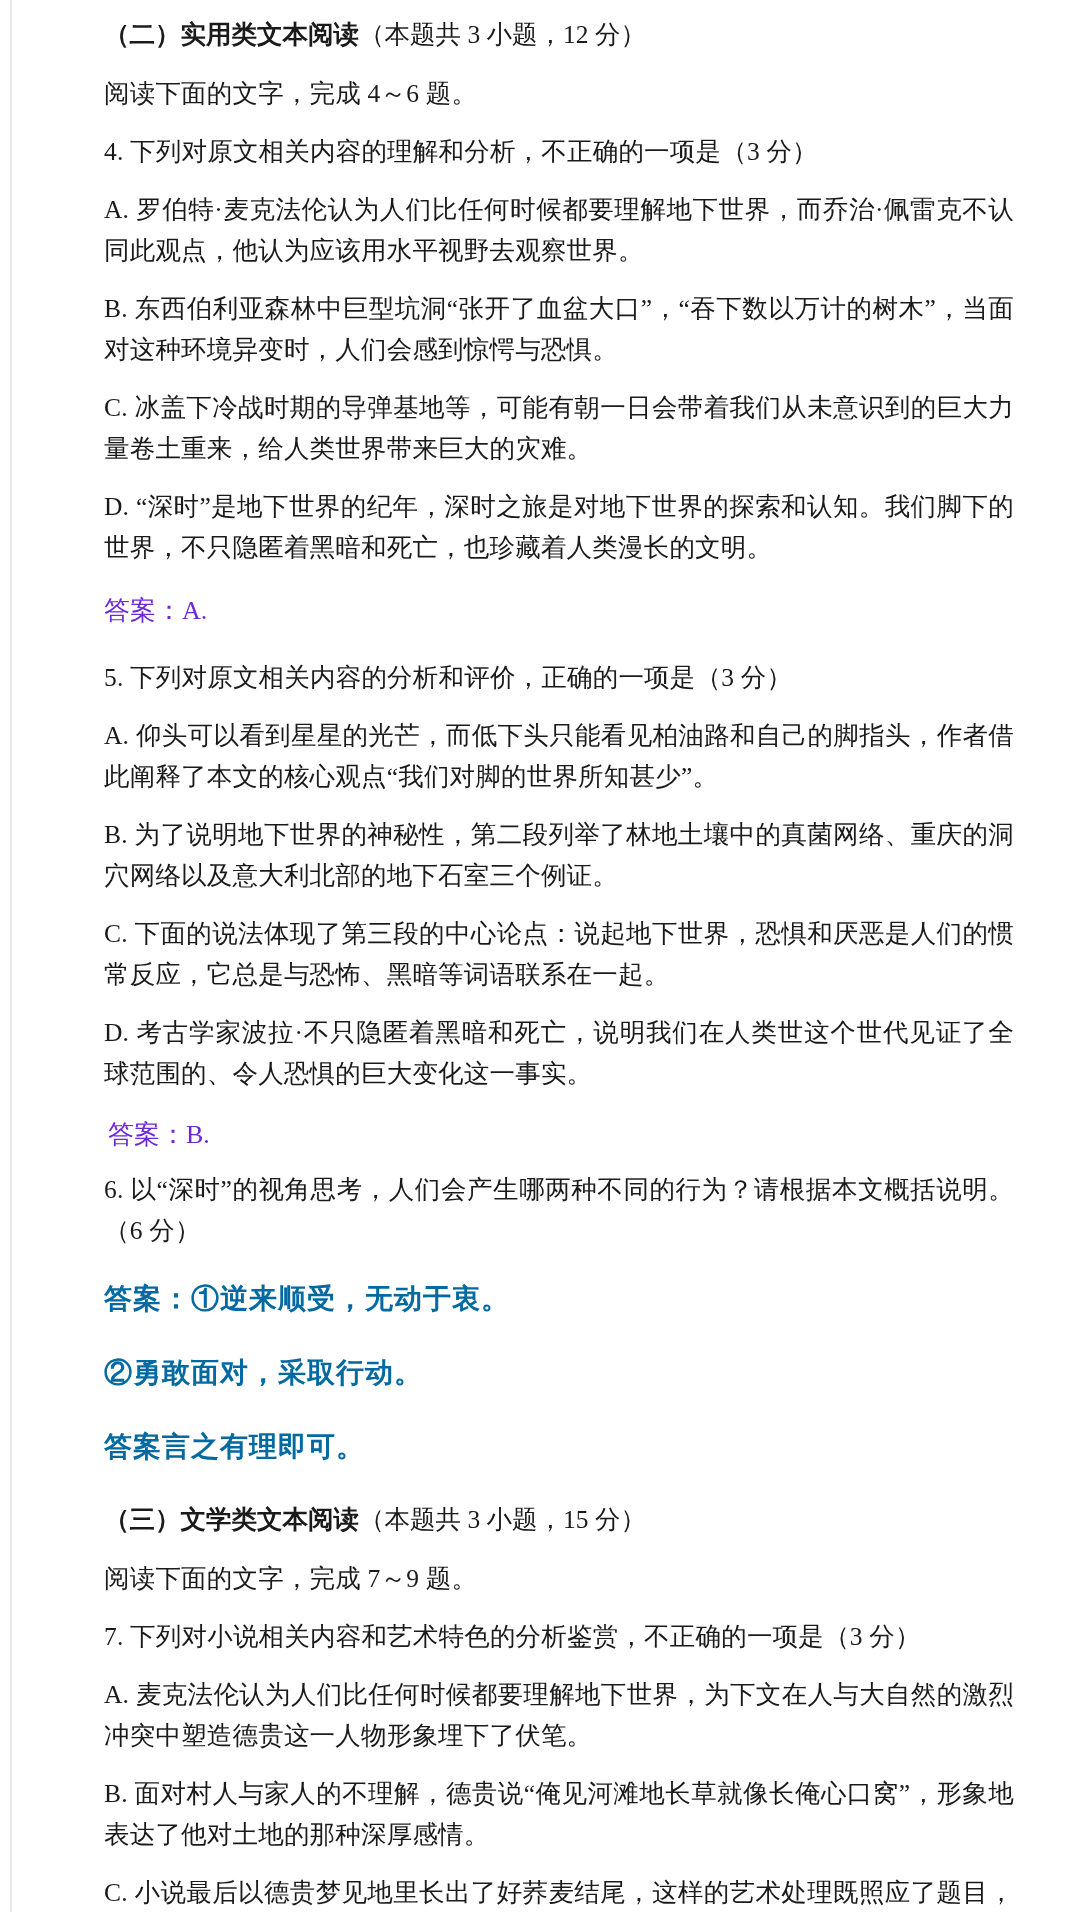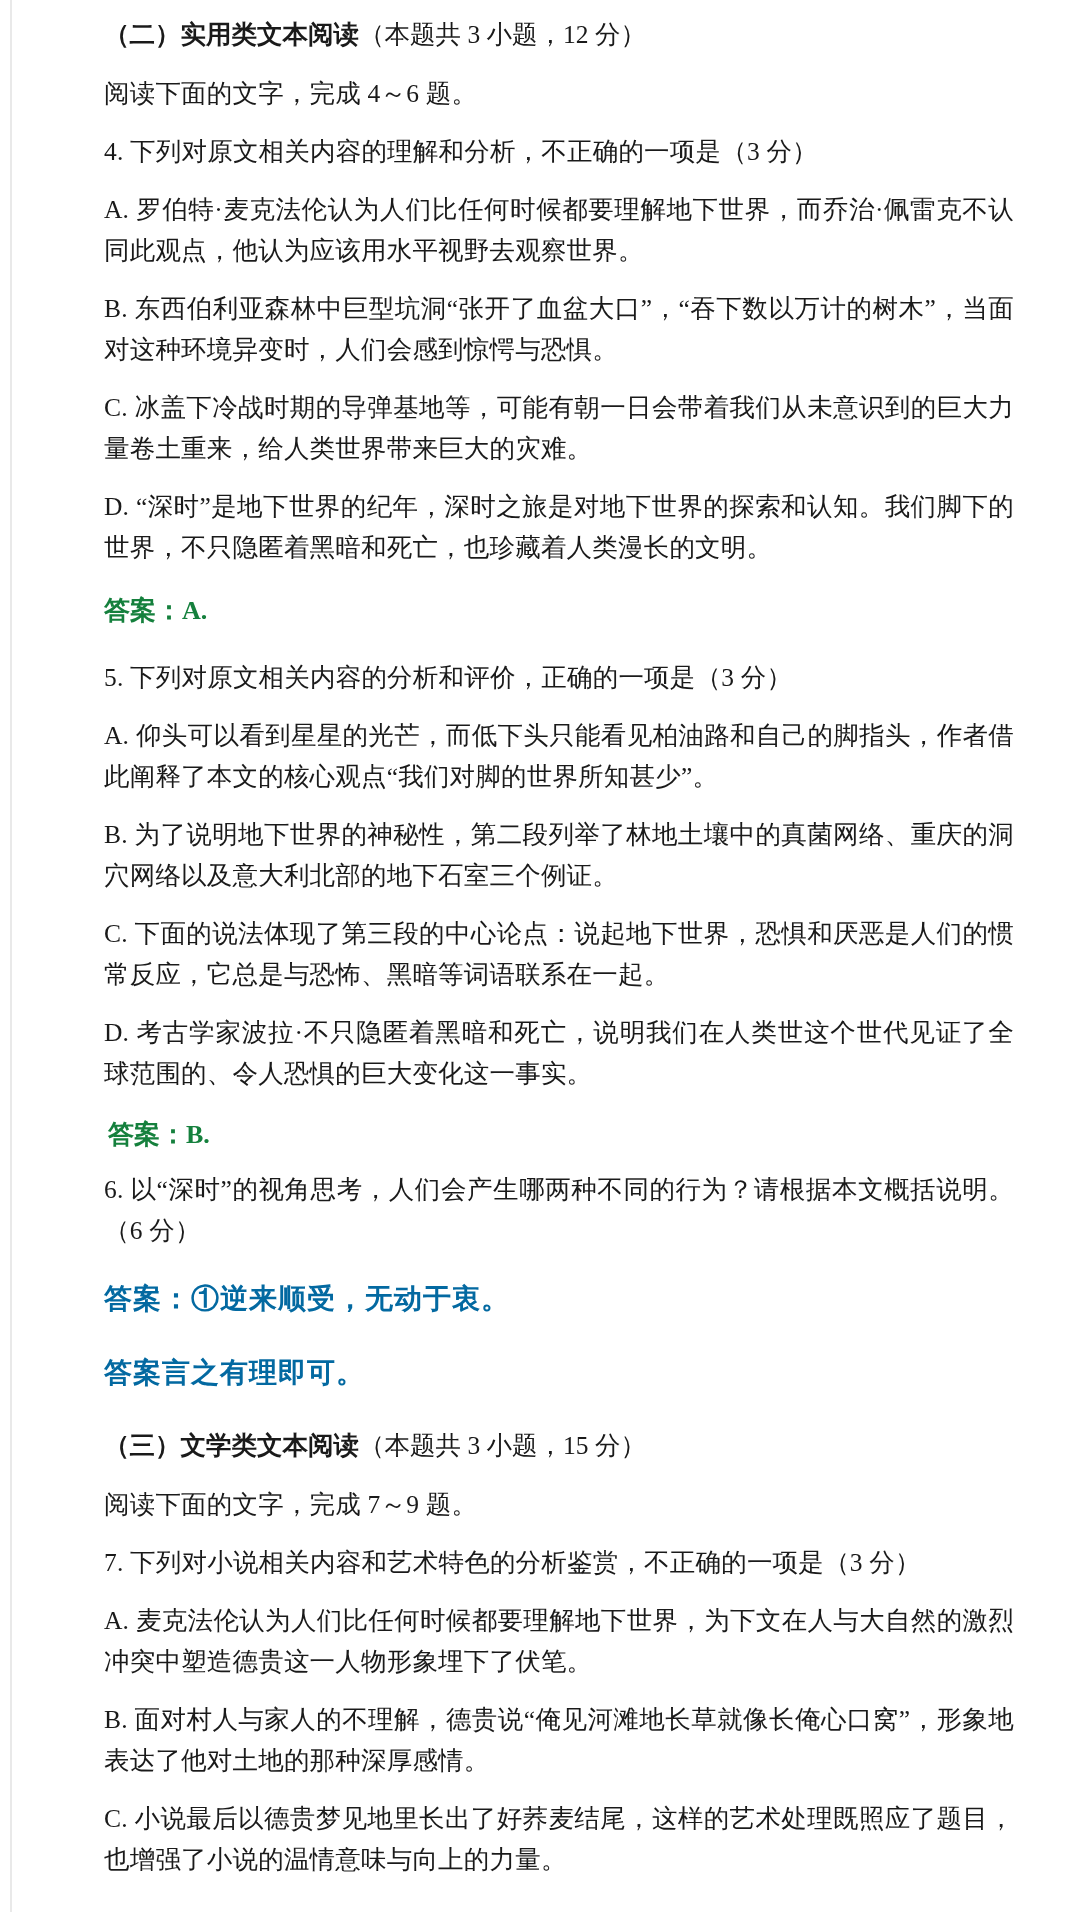--- a/index.html
+++ b/index.html
@@ -46,22 +46,22 @@
     font-weight: bold;
     font-size: 25.5px;
     line-height: 41px;
     margin-bottom: 18px;
   }
   .heading .sub {
     font-weight: normal;
     margin-top: 16px;
   }
   .answer {
-    color: #15803d;
-    font-weight: bold;
+    color: #6d28d9;
+    font-weight: normal;
     font-size: 26px;
     line-height: 41px;
     margin: 22px 0 26px 0;
   }
   .answer.tight {
     margin: 20px 0 14px 4px;
   }
   .answer-lg {
     color: #0369a1;
     font-weight: bold;
@@ -97,20 +97,21 @@
   <p class="blk">A. 仰头可以看到星星的光芒，而低下头只能看见柏油路和自己的脚指头，作者借此阐释了本文的核心观点“我们对脚的世界所知甚少”。</p>
   <p class="blk">B. 为了说明地下世界的神秘性，第二段列举了林地土壤中的真菌网络、重庆的洞穴网络以及意大利北部的地下石室三个例证。</p>
   <p class="blk">C. 下面的说法体现了第三段的中心论点：说起地下世界，恐惧和厌恶是人们的惯常反应，它总是与恐怖、黑暗等词语联系在一起。</p>
   <p class="blk">D. 考古学家波拉·不只隐匿着黑暗和死亡，说明我们在人类世这个世代见证了全球范围的、令人恐惧的巨大变化这一事实。</p>
 
   <p class="answer tight">答案：B.</p>
 
   <p class="blk">6. 以“深时”的视角思考，人们会产生哪两种不同的行为？请根据本文概括说明。（6 分）</p>
 
   <p class="answer-lg">答案：①逆来顺受，无动于衷。</p>
+  <p class="answer-lg">②勇敢面对，采取行动。</p>
   <p class="answer-lg">答案言之有理即可。</p>
 
   <p class="heading">
     <span>（三）文学类文本阅读</span><span class="sub">（本题共 3 小题，15 分）</span>
   </p>
 
   <p class="blk">阅读下面的文字，完成 7～9 题。</p>
 
   <p class="blk">7. 下列对小说相关内容和艺术特色的分析鉴赏，不正确的一项是（3 分）</p>
 

